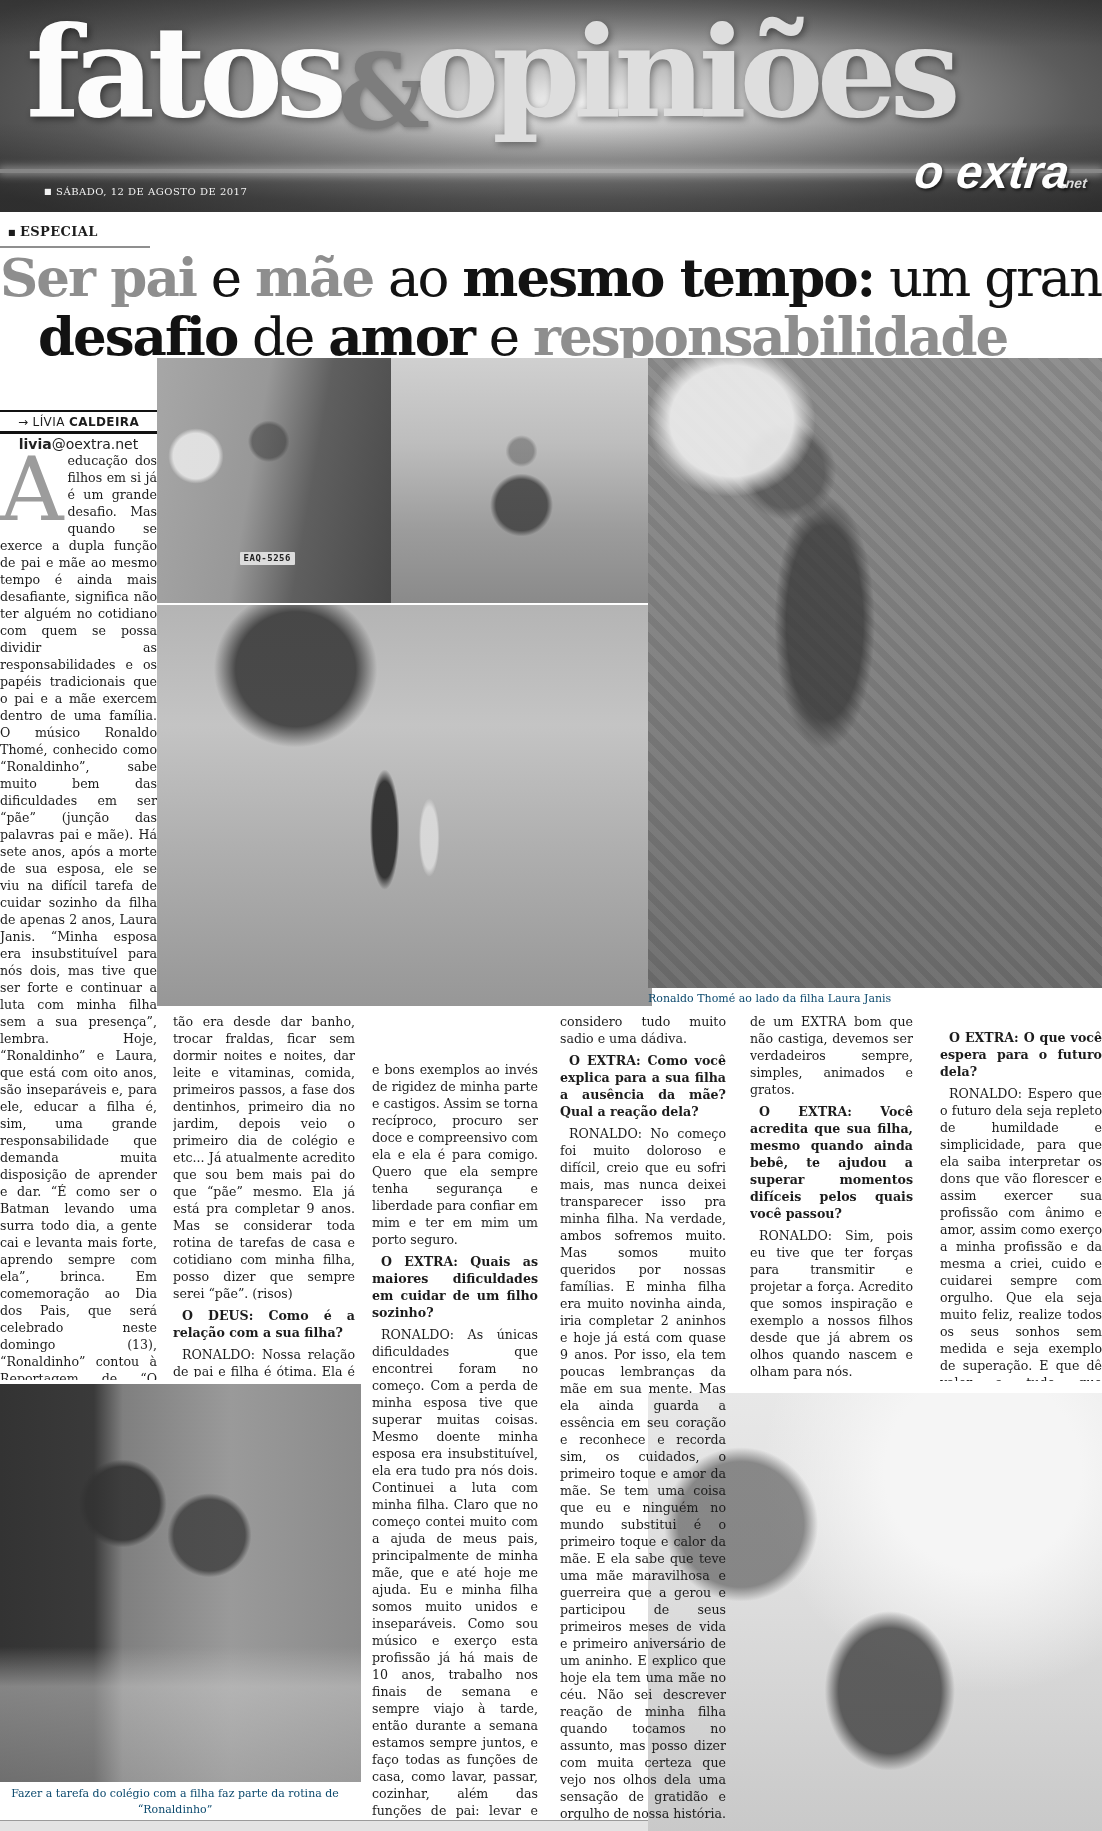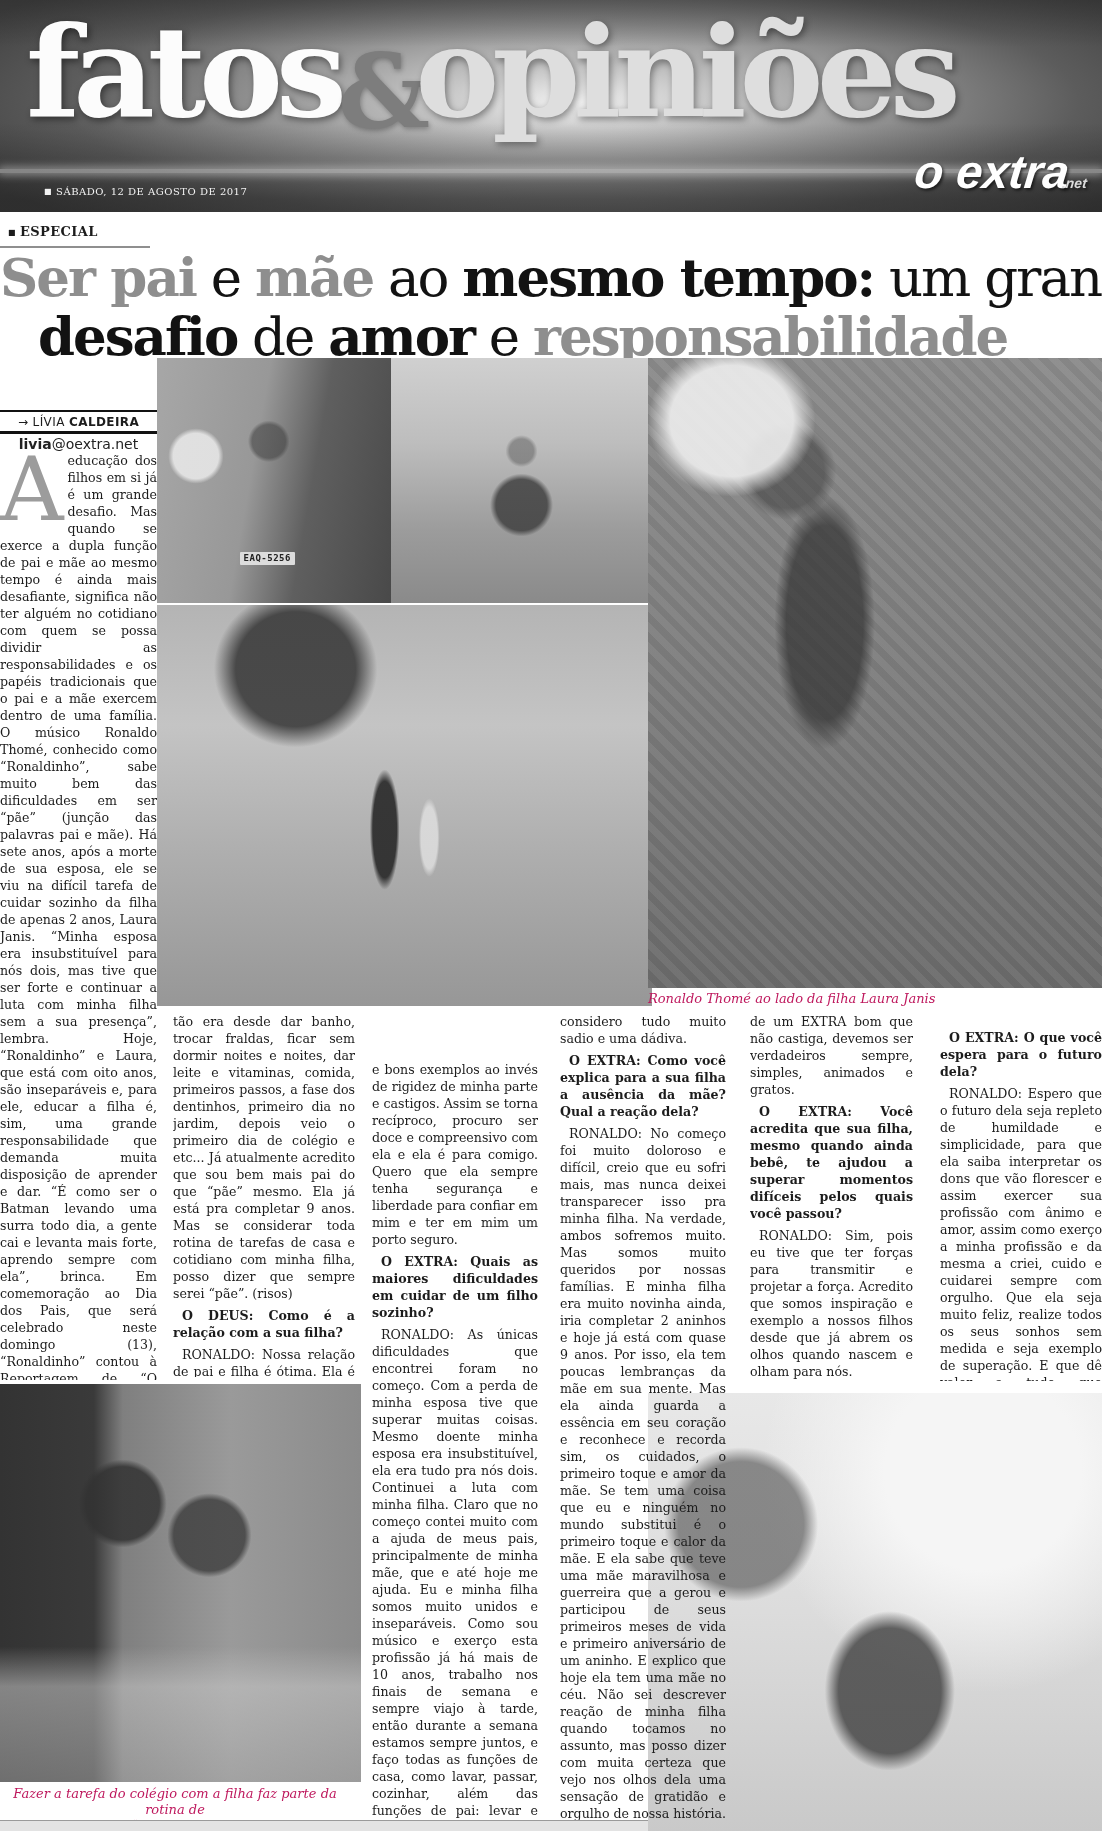--- a/index.html
+++ b/index.html
@@ -99,21 +99,21 @@
       linear-gradient(180deg, rgba(0,0,0,0) 66%, rgba(200,200,200,.55) 76%, rgba(170,170,170,.5) 100%),
       linear-gradient(90deg, #333 0%, #3a3a3a 26%, #7f7f7f 34%, #9a9a9a 64%, #8b8b8b 100%);}
   .photo-f{left:648px;top:1393px;width:454px;height:438px;
     background:
       radial-gradient(circle at 20% 30%, rgba(105,105,105,.75) 0 13%, rgba(0,0,0,0) 16%),
       radial-gradient(ellipse 20% 26% at 52% 68%, rgba(62,62,62,.8) 0 55%, rgba(0,0,0,0) 70%),
       radial-gradient(circle at 72% 18%, #f5f5f5 0 20%, rgba(0,0,0,0) 45%),
       linear-gradient(180deg, #e8e8e8 0%, #dcdcdc 50%, #c9c9c9 100%);}
 
   
-  .caption{position:absolute;font-size:13px;line-height:16px;color:#be185d;font-style:italic;}
+  .caption{position:absolute;font-size:11px;line-height:16px;color:#0c4a6e;}
   .caption-armchair{left:648px;top:991px;width:454px;text-align:left;}
   .caption-homework{left:0;top:1786px;width:350px;text-align:center;}
 
   
   .bottom-band{position:absolute;left:0;top:1820px;width:648px;height:11px;
       background:#e3e3e3;border-top:1px solid #9a9a9a;}
 </style>
 </head>
 <body>
 

